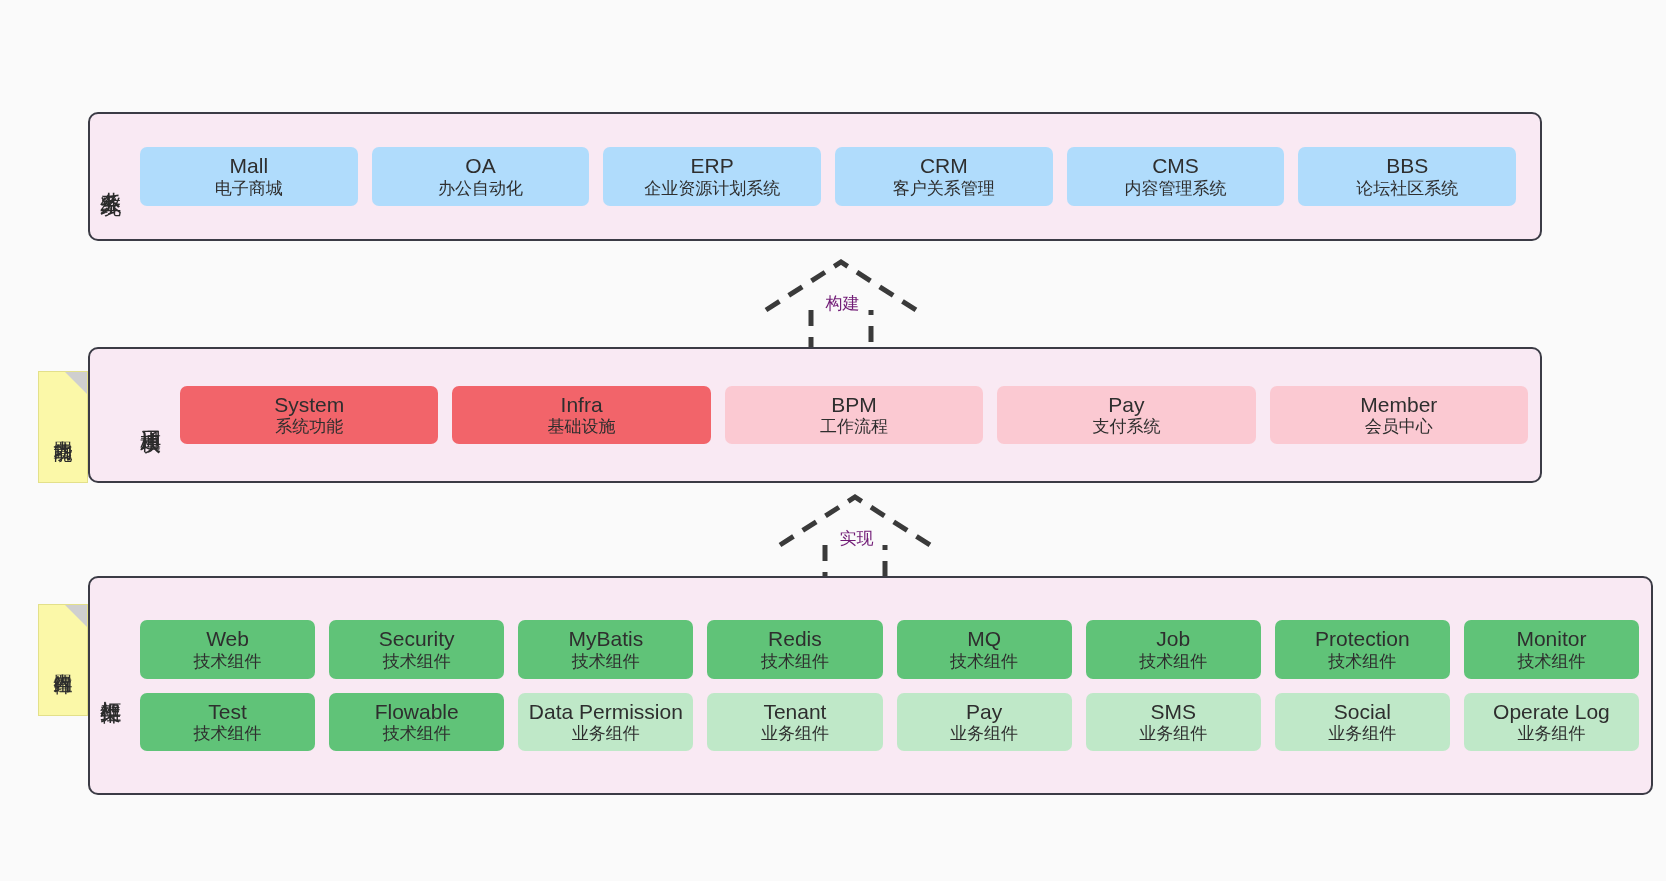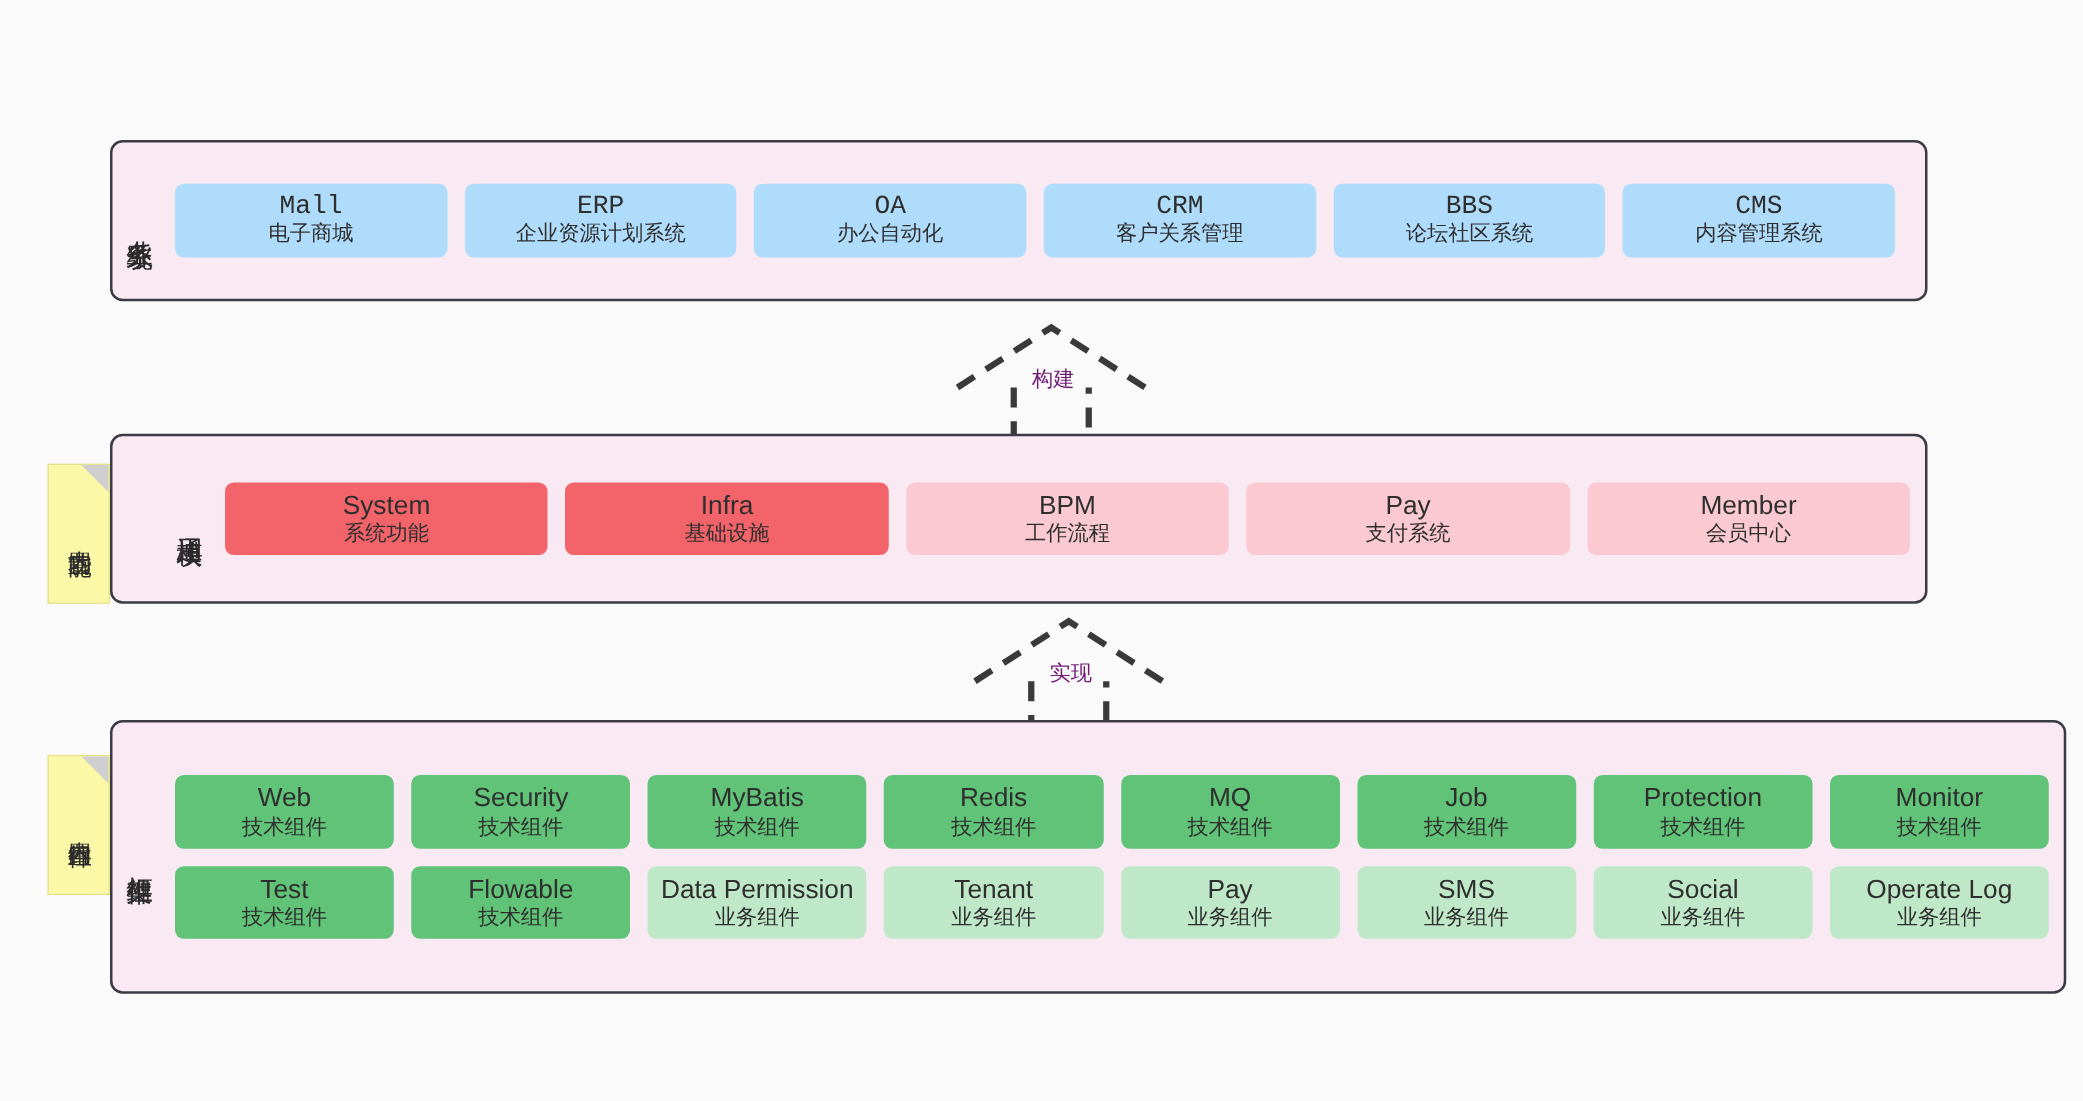--- a/index.html
+++ b/index.html
@@ -71,21 +71,21 @@
   .c-red         {background:#f2646a;}
   .c-pink        {background:#fbc9d2;}
   .c-green       {background:#60c378;}
   .c-green-light {background:#bfe8c8;}
 
   
   #layer-business  {left:88px; top:112px; width:1454px; height:129px;}
   #layer-common    {left:88px; top:347px; width:1454px; height:136px;padding-left:40px;}
   #layer-framework {left:88px; top:576px; width:1565px; height:219px;}
 
-  #layer-business  .layer-body{padding-right:24px;font-family:Liberation Mono, monospace;}
+  #layer-business  .layer-body{padding-right:24px;}
   #layer-framework .layer-body{gap:14px;}
 
   
   .arrow{position:absolute;width:170px;height:96px;}
   .arrow svg{position:absolute;left:0;top:0;overflow:visible;}
   .arrow .alabel{
     position:absolute;
     left:50%;
     transform:translateX(-46%);
     top:34px;
@@ -134,38 +134,38 @@
 
   <div class="layer" id="layer-business">
     <div class="layer-title">业务系统</div>
     <div class="layer-body">
       <div class="row">
         <div class="cell c-blue">
           <span class="t1">Mall</span>
           <span class="t2">电子商城</span>
         </div>
         <div class="cell c-blue">
+          <span class="t1">OA</span>
+          <span class="t2">办公自动化</span>
+        </div>
+        <div class="cell c-blue">
           <span class="t1">ERP</span>
           <span class="t2">企业资源计划系统</span>
         </div>
         <div class="cell c-blue">
-          <span class="t1">OA</span>
-          <span class="t2">办公自动化</span>
-        </div>
-        <div class="cell c-blue">
           <span class="t1">CRM</span>
           <span class="t2">客户关系管理</span>
         </div>
         <div class="cell c-blue">
+          <span class="t1">CMS</span>
+          <span class="t2">内容管理系统</span>
+        </div>
+        <div class="cell c-blue">
           <span class="t1">BBS</span>
           <span class="t2">论坛社区系统</span>
-        </div>
-        <div class="cell c-blue">
-          <span class="t1">CMS</span>
-          <span class="t2">内容管理系统</span>
         </div>
       </div>
     </div>
   </div>
 
   <div class="arrow" id="arrow-build">
     <svg width="170" height="96" viewBox="0 0 170 96">
       <path d="M10 52 L85 4 L160 52" fill="none" stroke="#3a3a3a" stroke-width="5" stroke-dasharray="16 11" stroke-linecap="butt"></path>
       <path d="M55 52 L55 92 L115 92 L115 52" fill="none" stroke="#3a3a3a" stroke-width="5" stroke-dasharray="16 11" stroke-linecap="butt"></path>
     </svg>

